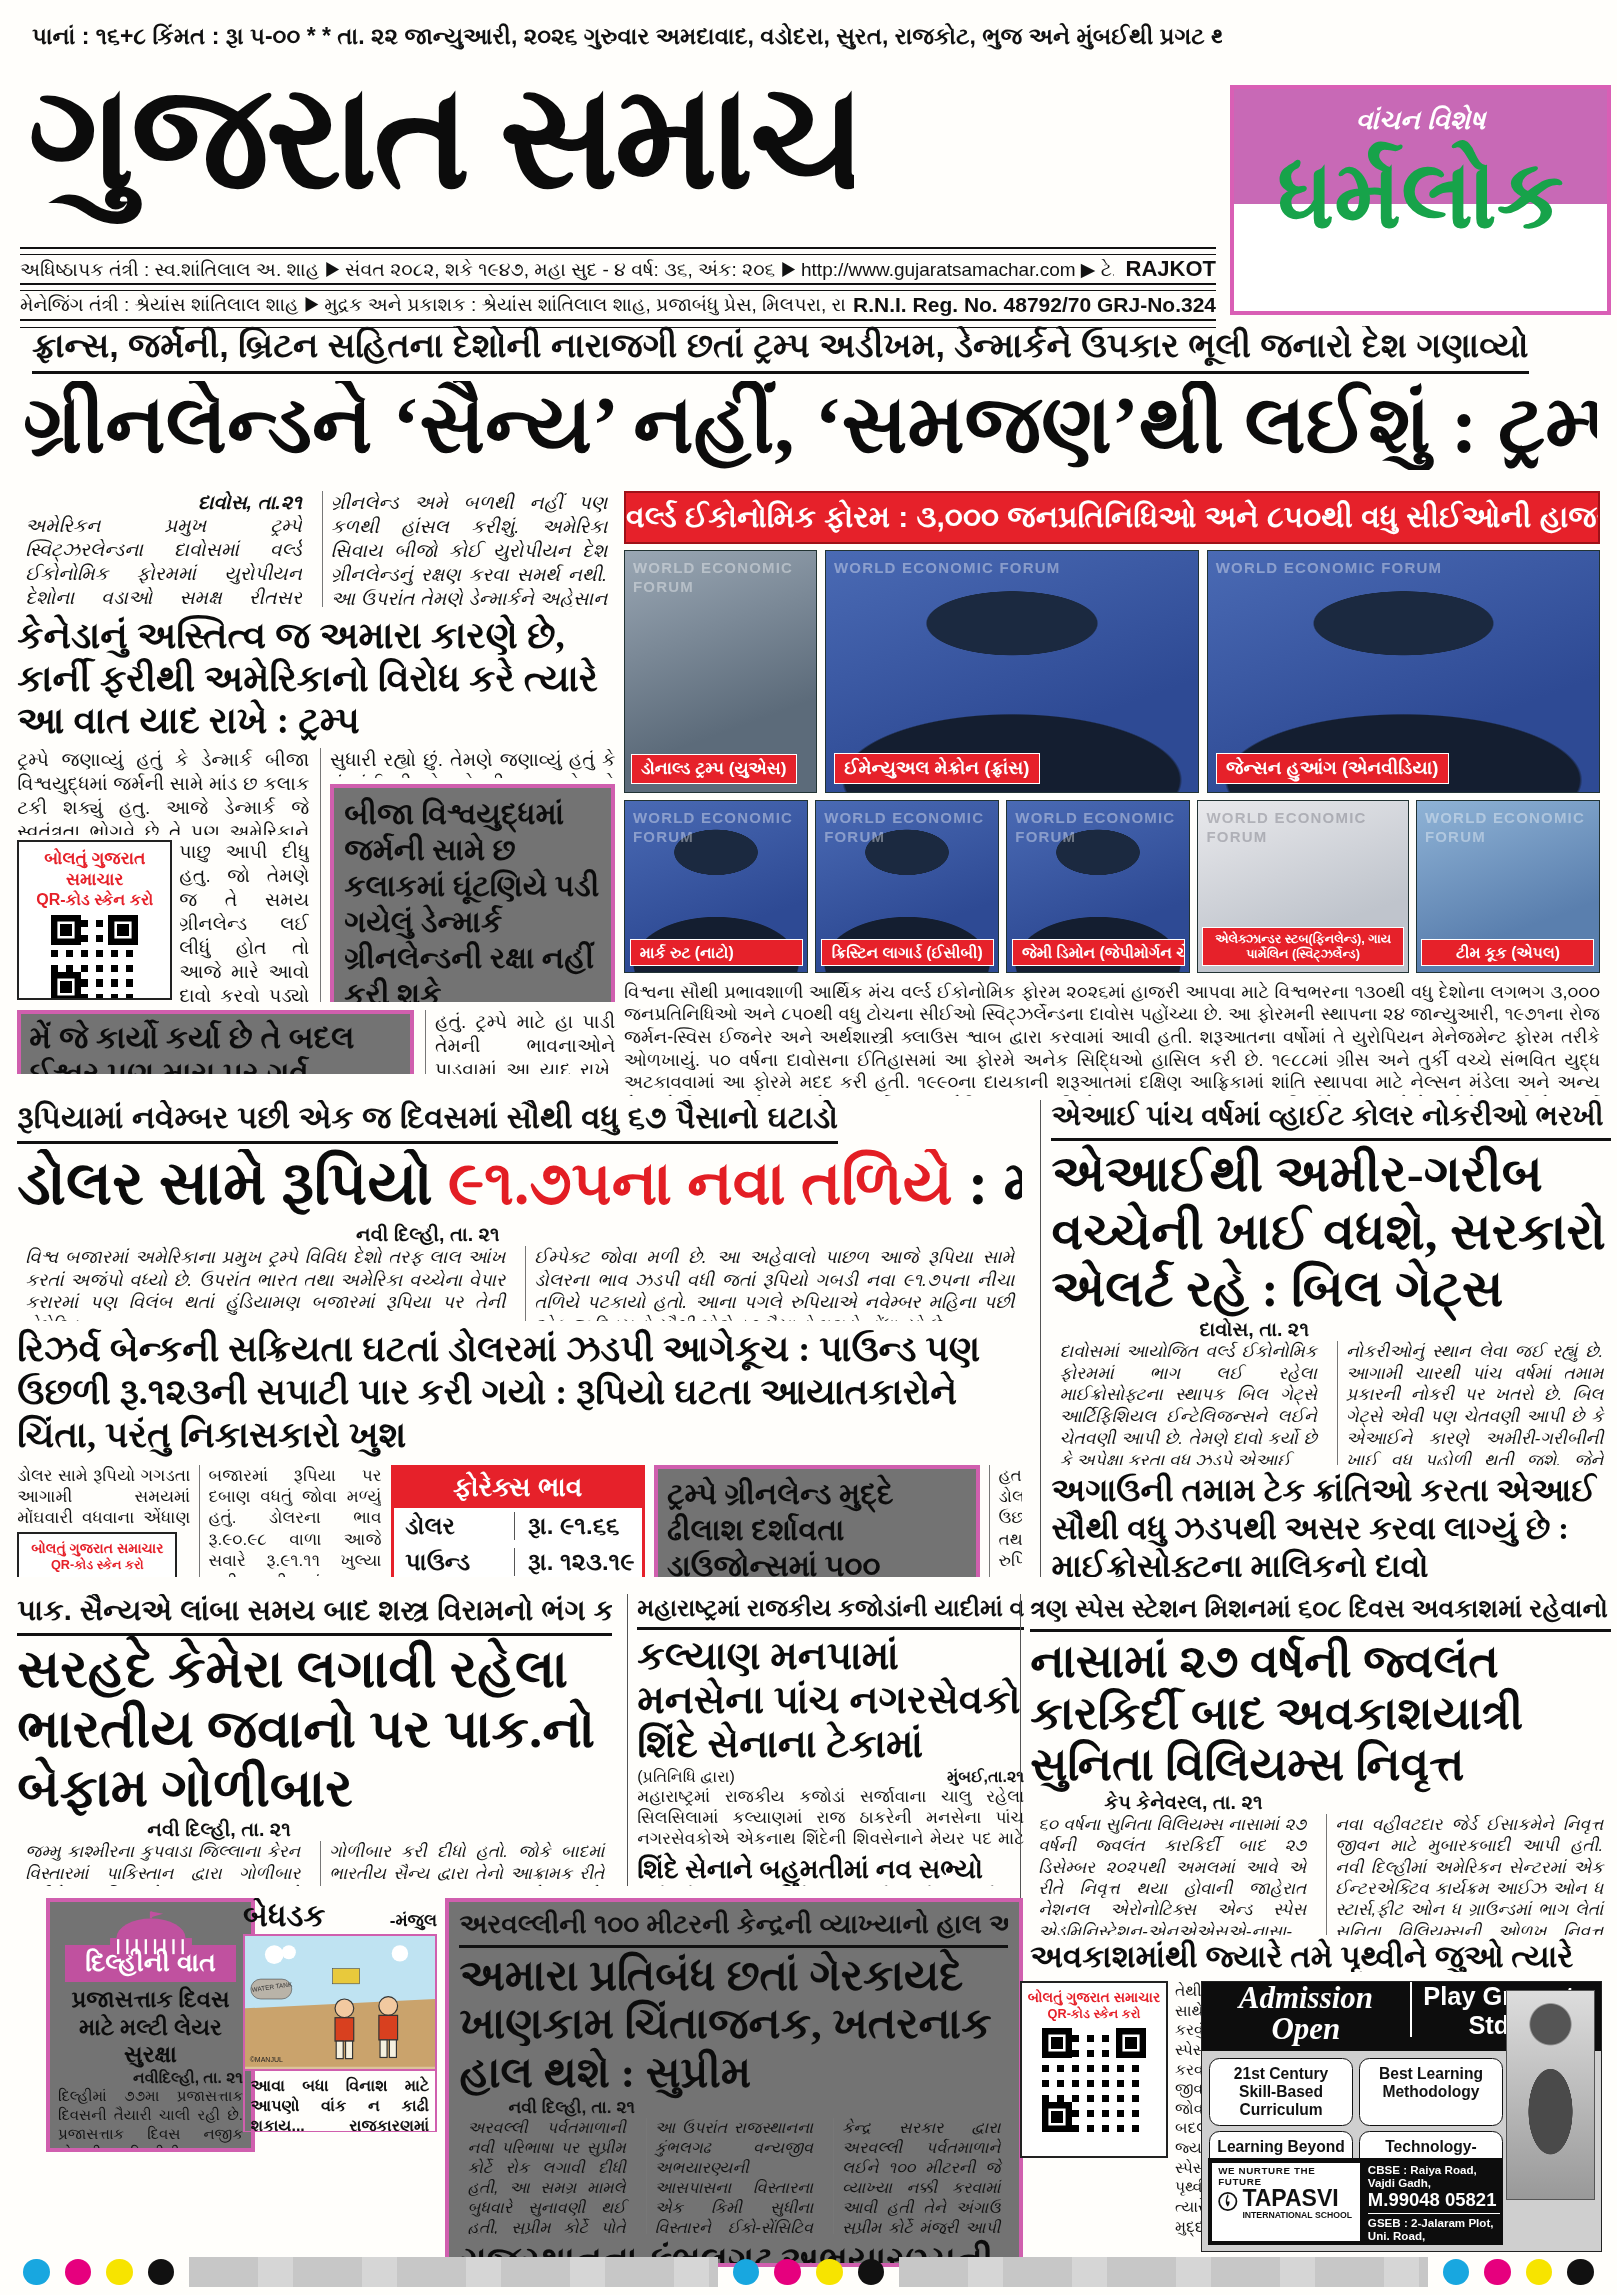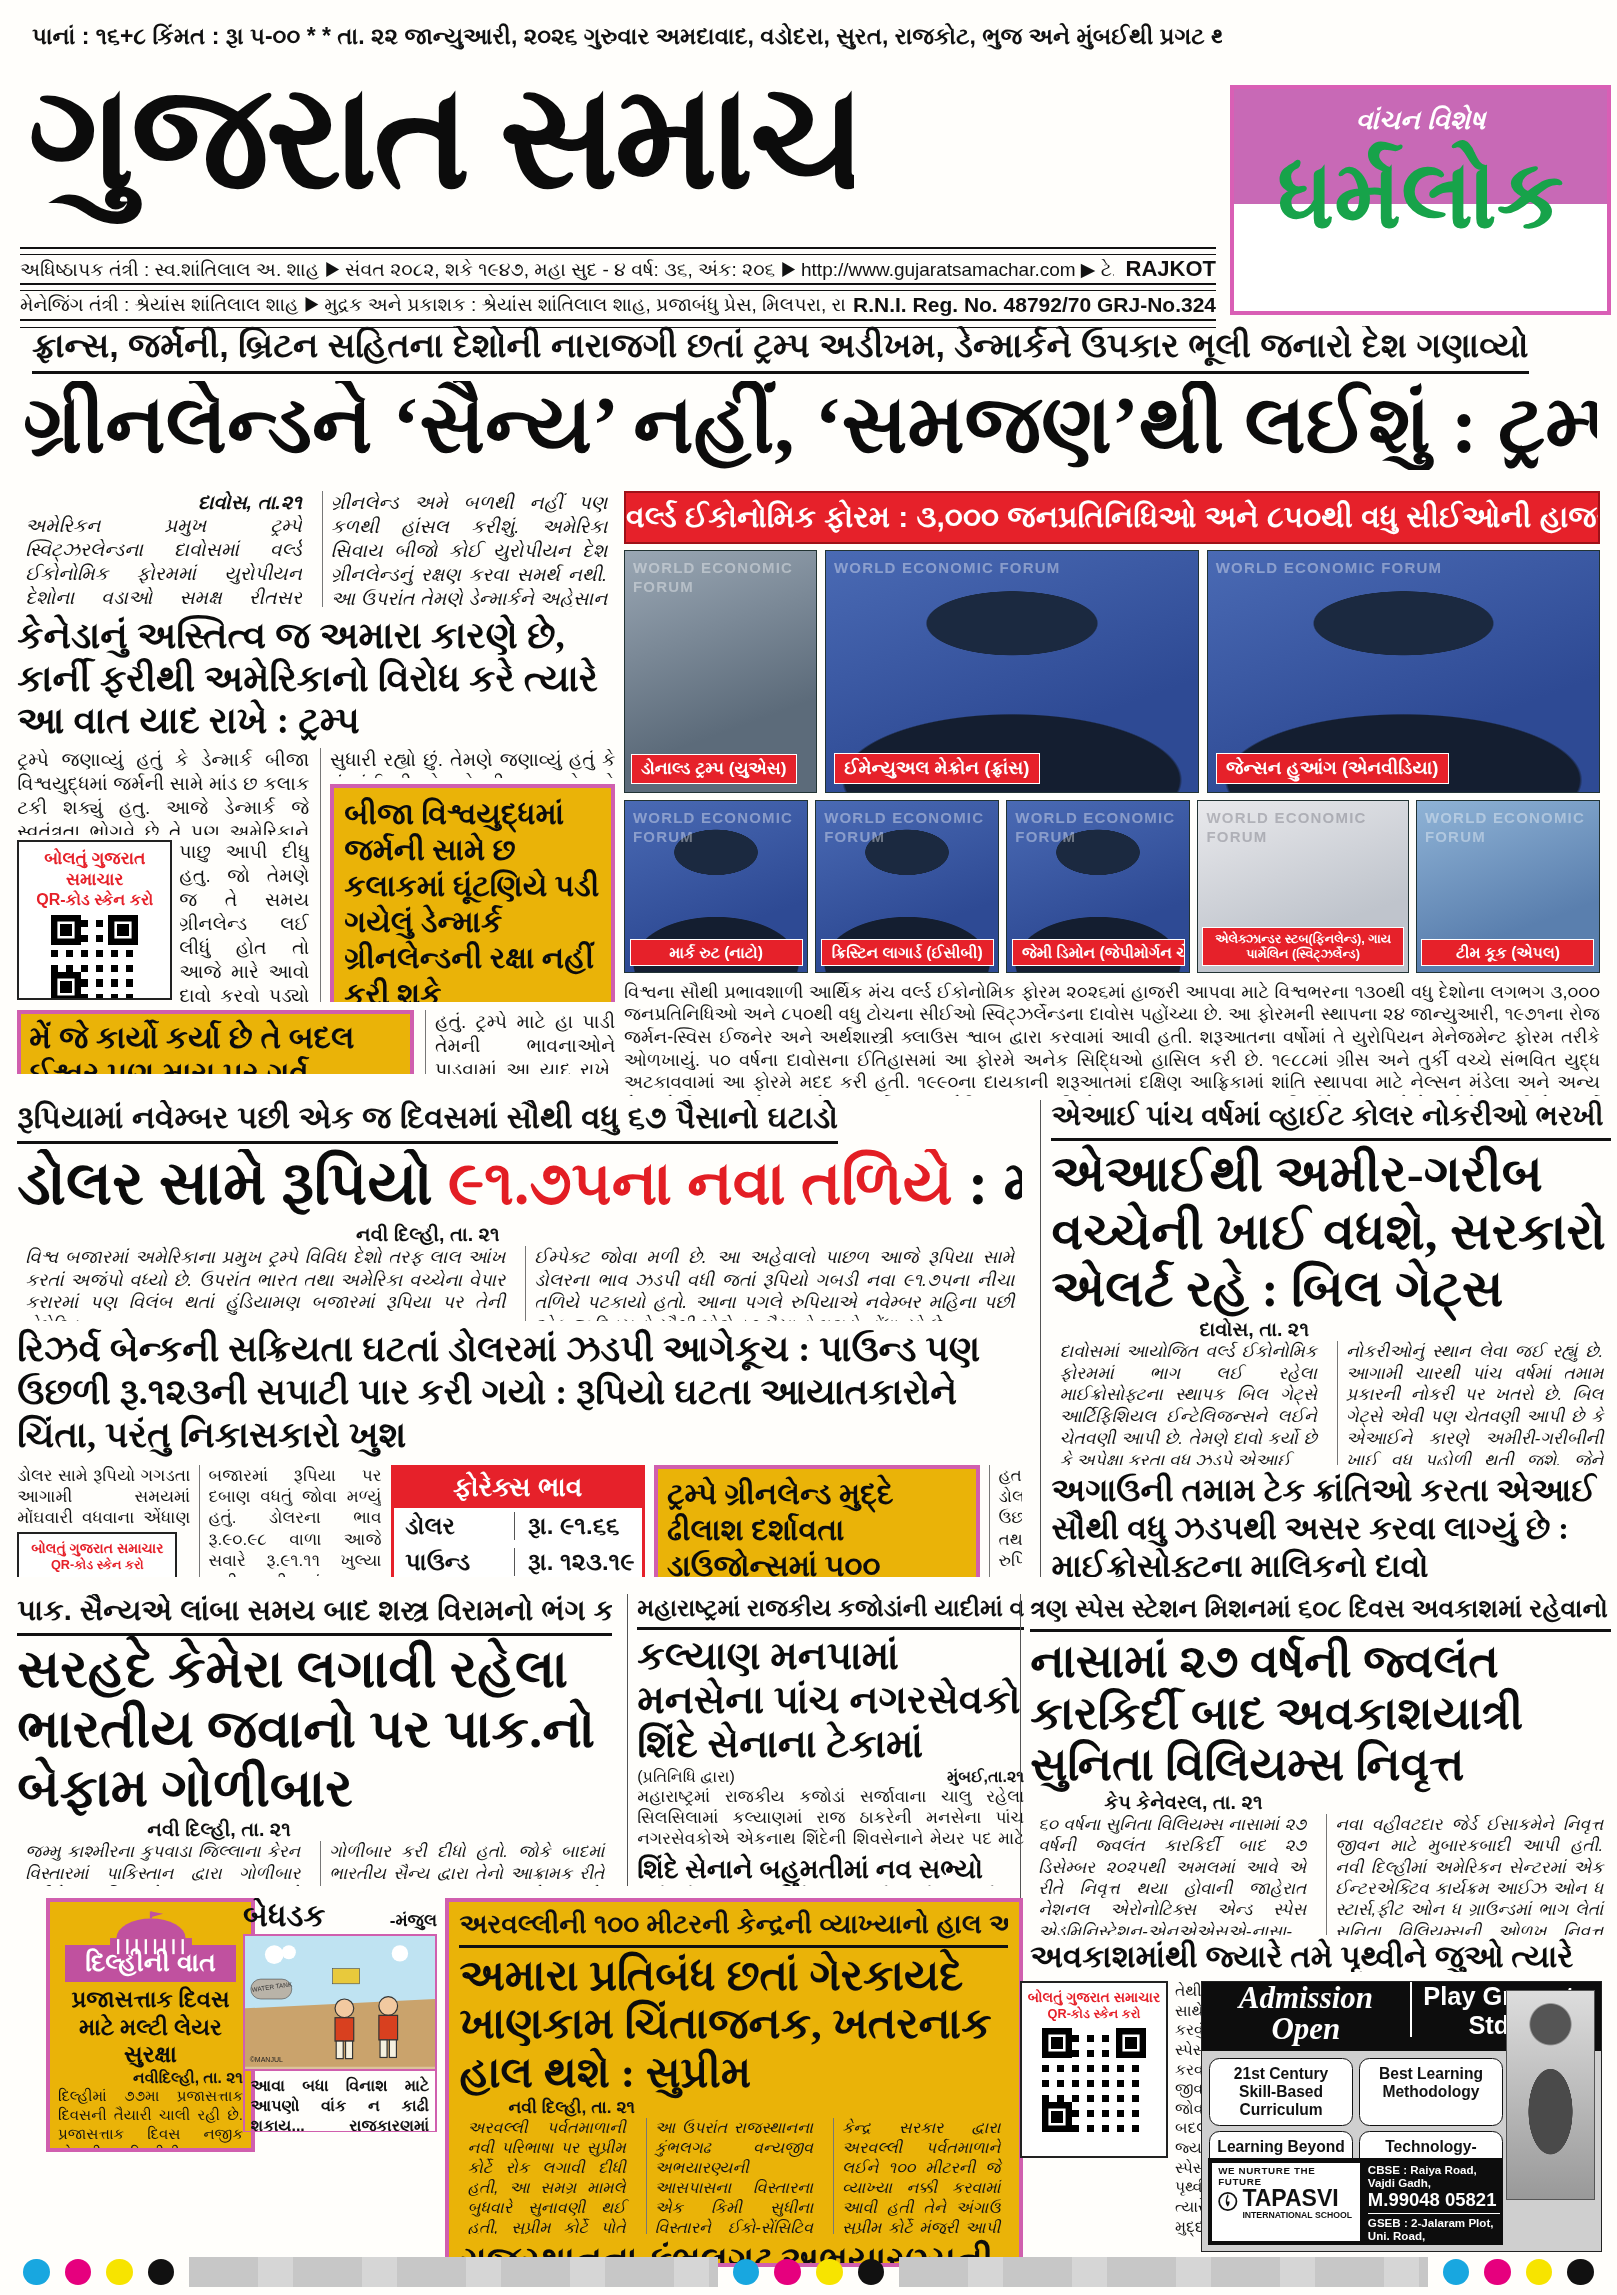--- a/index.html
+++ b/index.html
@@ -8,21 +8,21 @@
   .hd{font-family:"Liberation Serif",serif;font-weight:900;color:#0c0c0c;}
   .abs{position:absolute;}
   .nowrap{white-space:nowrap;overflow:hidden;}
   .bodytxt{font-size:19px;line-height:1.26;text-align:justify;overflow:hidden;}
   .dateline{font-weight:bold;font-size:19.6px;text-align:right;}
   .kick{font-weight:bold;overflow:hidden;white-space:nowrap;}
   .kick span{display:inline-block;border-bottom:3.5px solid #111;padding-bottom:4.6px;}
   .cols{display:flex;gap:12px;overflow:hidden;font-style:italic;}
   .col{flex:1;padding:0 8px;overflow:hidden;}
   .col+.col{border-left:1.2px solid #777;}
-  .pinkbox{border:4px solid #d05fae;background:#eab308;overflow:hidden;}
+  .pinkbox{border:4px solid #d05fae;background:#737373;overflow:hidden;}
   .redcap{position:absolute;background:#e6212a;color:#fff;font-weight:bold;
           border:1.7px solid #fff;padding:3.5px 9.2px;white-space:nowrap;overflow:hidden;}
   .photo{position:relative;overflow:hidden;border:1.2px solid #233;
          background:radial-gradient(ellipse 38% 22% at 50% 30%,#1b2940 0 60%,transparent 61%),
                     radial-gradient(ellipse 75% 45% at 50% 95%,#141e30 0 60%,transparent 61%),
                     linear-gradient(160deg,#4a6ab4,#2e4a94 70%);}
   .photo .wm{position:absolute;inset:0;color:rgba(255,255,255,.38);font-weight:bold;
              font-size:15px;line-height:1.25;padding:8px;letter-spacing:1.2px;}
   .qrbox{border:2.3px solid #222;background:#fff;text-align:center;overflow:hidden;}
   .qrbox .t1{color:#e6212a;font-weight:bold;font-size:17.3px;margin-top:5.8px;}
@@ -128,21 +128,21 @@
         <span class="redcap" style="left:8px;bottom:8px;font-size:18.5px;text-align:center;">ઈમેન્યુઅલ મેક્રોન (ફ્રાંસ)</span>
       </div>
       <div class="photo" style="flex:2;">
         <span class="wm">WORLD ECONOMIC FORUM</span>
         <span class="redcap" style="left:8px;bottom:8px;font-size:18.5px;">જેન્સન હુઆંગ (એનવીડિયા)</span>
       </div>
     </div>
     <div style="display:flex;gap:7px;margin-top:7px;height:173px;">
       <div class="photo" style="flex:1;">
         <span class="wm">WORLD ECONOMIC FORUM</span>
-        <span class="redcap" style="left:4.6px;bottom:5.8px;right:4.6px;font-size:15.6px;text-align:center;">માર્ક રુટ (નાટો)</span>
+        <span class="redcap" style="left:4.6px;bottom:5.8px;right:4.6px;font-size:15.6px;text-align:left;">માર્ક રુટ (નાટો)</span>
       </div>
       <div class="photo" style="flex:1;">
         <span class="wm">WORLD ECONOMIC FORUM</span>
         <span class="redcap" style="left:4.6px;bottom:5.8px;right:4.6px;font-size:15.6px;text-align:center;">ક્રિસ્ટિન લાગાર્ડ (ઈસીબી)</span>
       </div>
       <div class="photo" style="flex:1;">
         <span class="wm">WORLD ECONOMIC FORUM</span>
         <span class="redcap" style="left:4.6px;bottom:5.8px;right:4.6px;font-size:15.6px;text-align:center;">જેમી ડિમોન (જેપીમોર્ગન ચેઝ)</span>
       </div>
       <div class="photo" style="flex:1.15;background:linear-gradient(160deg,#e9e9ec,#bfc4cc 70%);">

